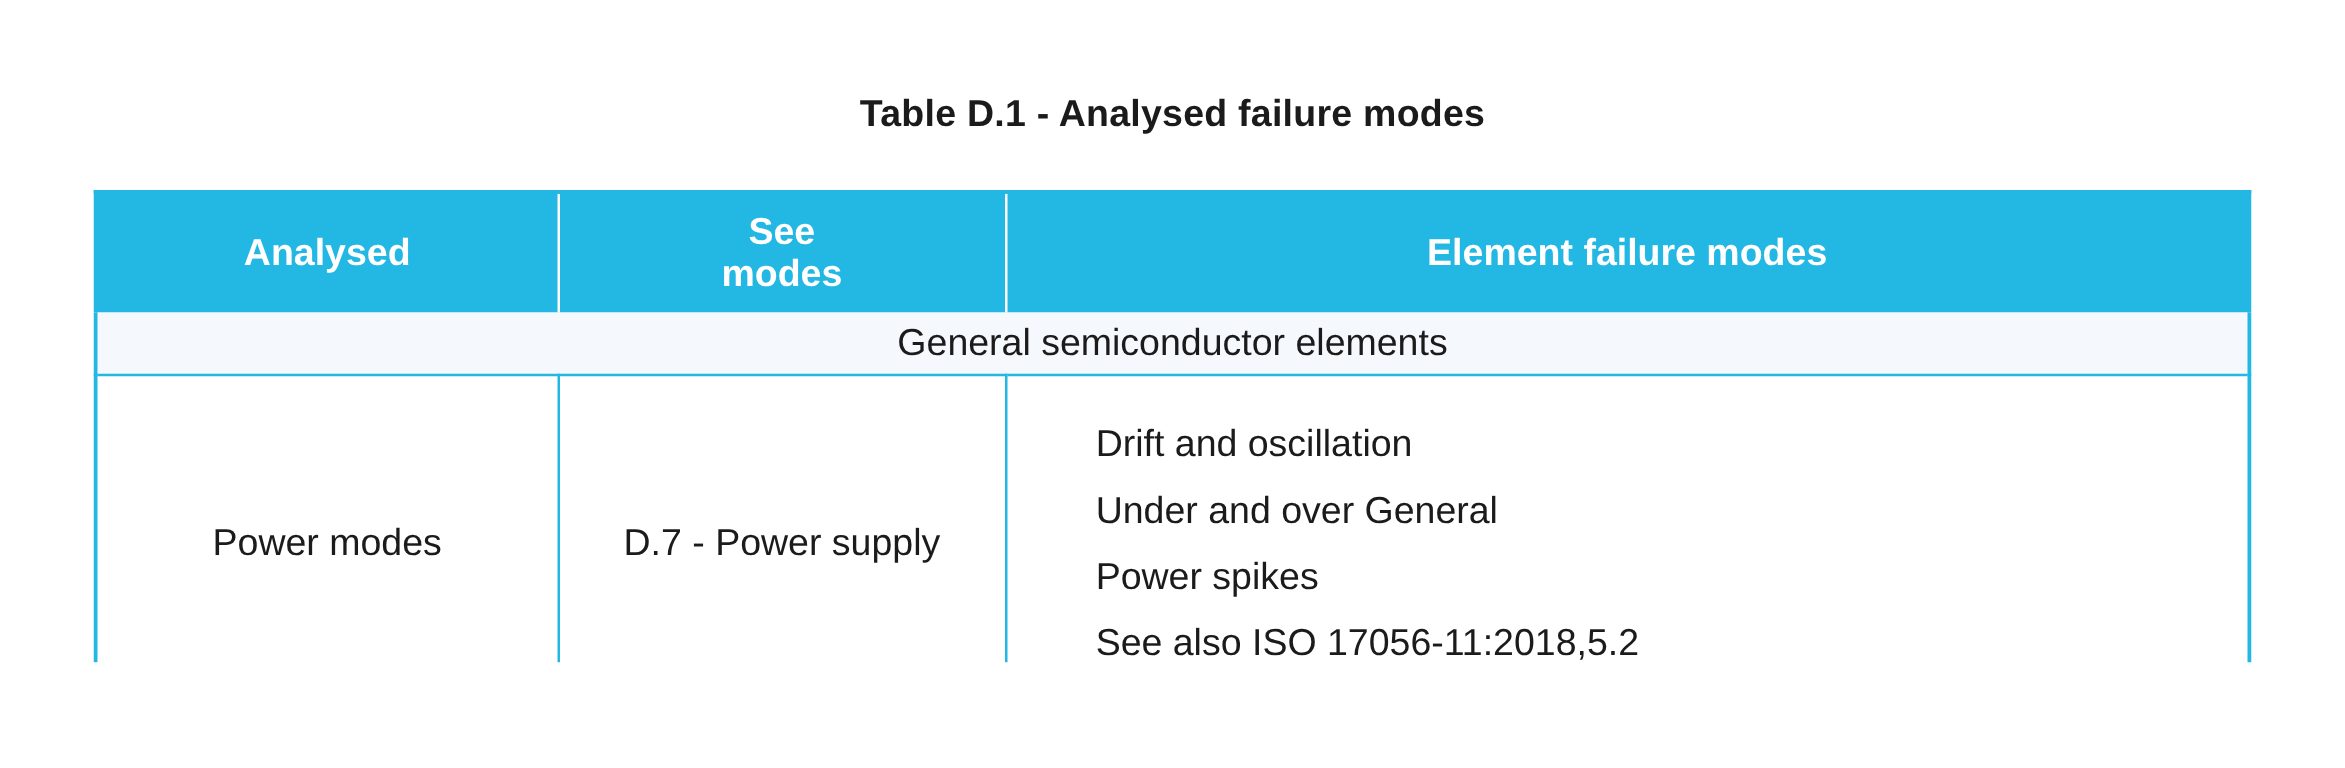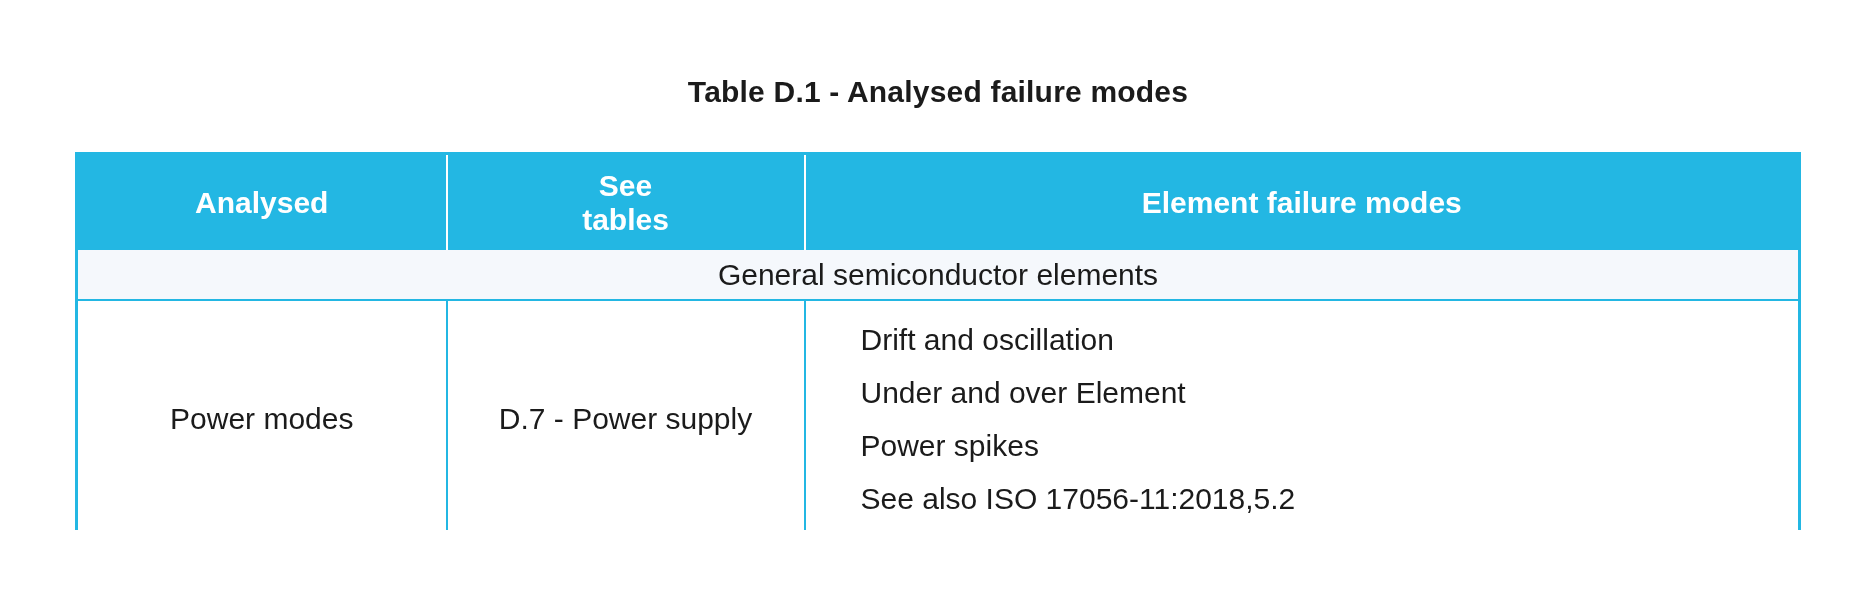--- a/index.html
+++ b/index.html
@@ -61,21 +61,21 @@
     vertical-align: middle;
     padding: 0;
   }
   tr.data td {
     height: 235px;
     background: #ffffff;
     border: 2px solid var(--border);
     font-size: 30px;
     color: var(--body_text);
     vertical-align: middle;
-    padding: 0;
+    padding: 16px;
   }
   td.center { text-align: center; }
   .modes { padding-left: 55px; }
   .mode-line { height: 53px; line-height: 53px; }
 </style>
 </head>
 <body>
 
 <div class="page">
 
@@ -84,35 +84,35 @@
   <table class="tbl">
     <colgroup>
       <col class="c1">
       <col class="c2">
       <col class="c3">
     </colgroup>
     <thead>
       <tr>
         <th class="divided">Analysed</th>
         <th class="divided see">See
-tables</th>
+modes</th>
         <th>Element failure modes</th>
       </tr>
     </thead>
     <tbody>
       <tr class="section">
         <td colspan="3">General semiconductor elements</td>
       </tr>
       <tr class="data">
         <td class="center">Power modes</td>
         <td class="center">D.7 - Power supply</td>
         <td>
           <div class="modes">
             <div class="mode-line">Drift and oscillation</div>
-            <div class="mode-line">Under and over Element</div>
+            <div class="mode-line">Under and over General</div>
             <div class="mode-line">Power spikes</div>
             <div class="mode-line">See also ISO 17056-11:2018,5.2</div>
           </div>
         </td>
       </tr>
     </tbody>
   </table>
 
 </div>
 

